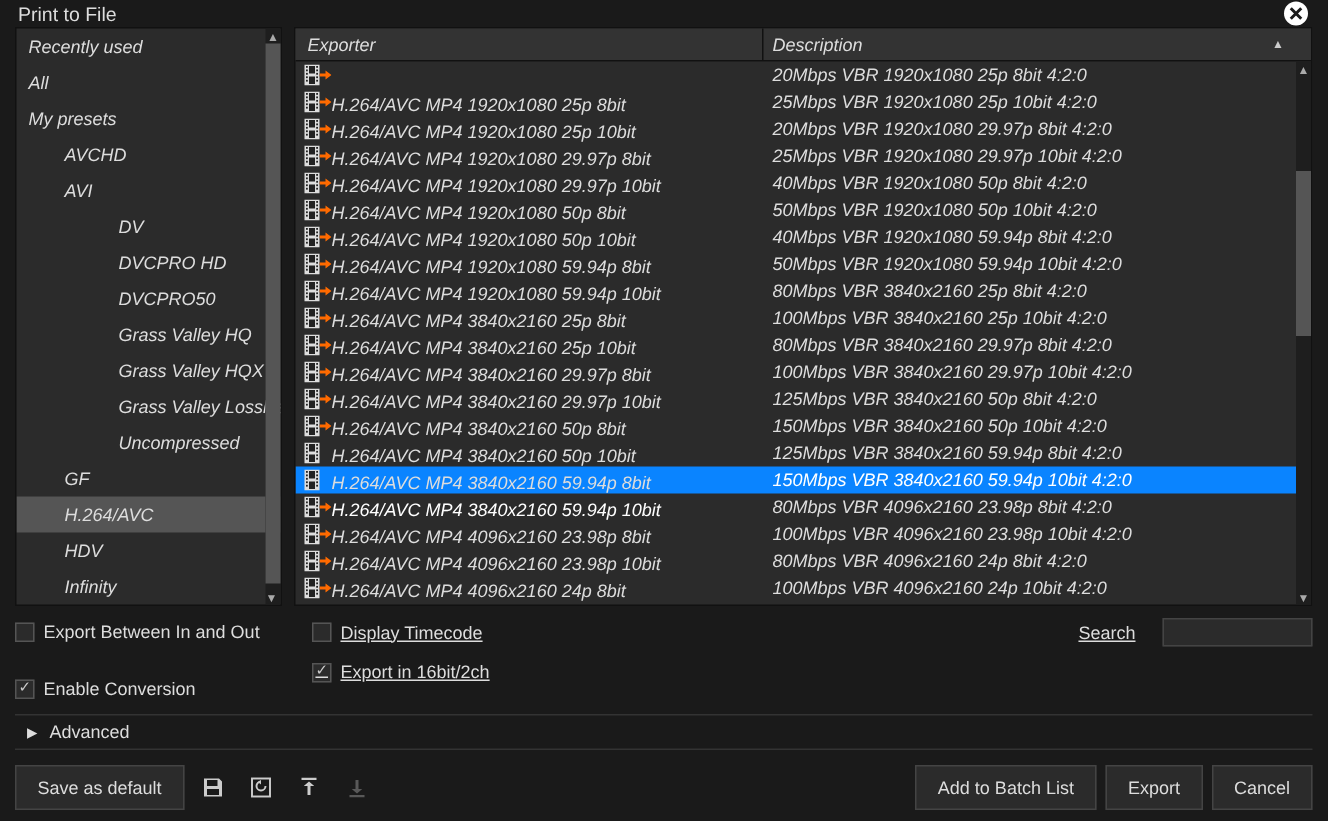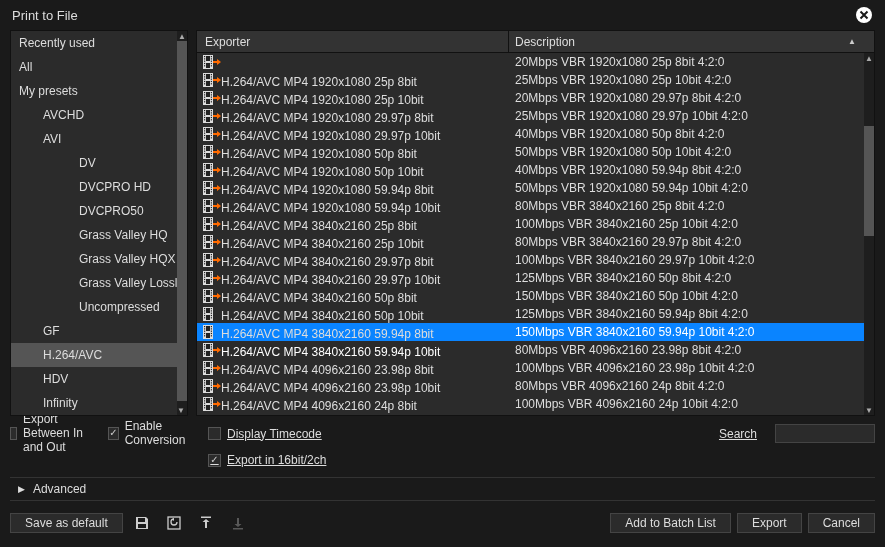--- a/index.html
+++ b/index.html
@@ -3,21 +3,21 @@
 <meta charset="utf-8">
 <style>
 * { box-sizing: border-box; margin: 0; padding: 0; }
 body { font-family: "Segoe UI", Tahoma, sans-serif; font-size: 12px; background: #0a0a0a; color: #ddd; overflow: hidden; }
 .dialog { width: 885px; height: 547px; background: #1a1a1a; display: flex; flex-direction: column; }
 .titlebar { height: 40px; display: flex; align-items: center; padding: 0 12px; background: #1a1a1a; }
 .titlebar-title { flex: 1; font-size: 13px; color: #ddd; }
 .close-btn { width: 18px; height: 18px; cursor: pointer; }
 .close-btn svg { width: 18px; height: 18px; }
 .body-area { flex: 1; display: flex; flex-direction: column; padding: 0 10px; gap: 8px; }
-.upper { flex: 1; display: flex; gap: 8px; min-height: 0; }
+.upper { flex: 1; display: flex; gap: 8px; min-height: 0; font-style: italic; }
 .categories { width: 178px; background: #2b2b2b; border: 1px solid #111; display: flex; flex-direction: column; position: relative; }
 .cat-list { flex: 1; overflow: hidden; }
 .cat-item { height: 24px; display: flex; align-items: center; padding-left: 8px; cursor: pointer; white-space: nowrap; }
 .cat-item.indent1 { padding-left: 32px; }
 .cat-item.indent2 { padding-left: 68px; }
 .cat-item.selected { background: #555; }
 .cat-scroll { position: absolute; right: 0; top: 0; bottom: 0; width: 10px; background: #1e1e1e; }
 .cat-scroll .up, .cat-scroll .down { height: 10px; display: flex; align-items: center; justify-content: center; font-size: 8px; color: #aaa; }
 .cat-scroll .thumb { position: absolute; top: 10px; width: 10px; height: 360px; background: #555; }
 .presets { flex: 1; background: #2b2b2b; border: 1px solid #111; display: flex; flex-direction: column; min-width: 0; position: relative; }
@@ -33,31 +33,31 @@
 .preset-icon .arrow { position: absolute; right: -2px; bottom: 0px; }
 .preset-icon .arrow svg { width: 8px; height: 8px; }
 .preset-exp { width: 290px; padding-left: 2px; white-space: nowrap; overflow: hidden; margin-top: 39px; }
 .preset-desc { flex: 1; padding-left: 6px; white-space: nowrap; overflow: hidden; }
 .presets-scroll { position: absolute; right: 0; top: 22px; bottom: 0; width: 10px; background: #1e1e1e; }
 .presets-scroll .thumb { position: absolute; top: 73px; width: 10px; height: 110px; background: #555; }
 .presets-scroll .up, .presets-scroll .down { position: absolute; width: 10px; height: 10px; display: flex; align-items: center; justify-content: center; font-size: 8px; color: #aaa; }
 .presets-scroll .up { top: 0; }
 .presets-scroll .down { bottom: 0; }
 .options-row { display: flex; gap: 20px; align-items: flex-start; }
-.opts-left { width: 178px; display: flex; flex-direction: row; gap: 20px; }
+.opts-left { width: 178px; display: flex; flex-direction: column; gap: 20px; }
 .opts-right { flex: 1; display: flex; flex-direction: column; gap: 8px; text-decoration: underline; }
 .check-row { display: flex; align-items: center; gap: 6px; height: 18px; }
 .checkbox { width: 13px; height: 13px; border: 1px solid #555; background: #2b2b2b; display: flex; align-items: center; justify-content: center; cursor: pointer; }
 .checkbox.checked::after { content: "✓"; font-size: 10px; color: #ccc; line-height: 1; }
 .search-row { display: flex; align-items: center; gap: 18px; margin-left: auto; }
 .search-input { width: 100px; height: 19px; background: #2b2b2b; border: 1px solid #444; color: #ddd; padding: 0 4px; font-size: 12px; }
 .advanced-row { height: 24px; display: flex; align-items: center; padding-left: 8px; gap: 8px; border-top: 1px solid #333; border-bottom: 1px solid #333; cursor: pointer; }
 .adv-arrow { font-size: 9px; }
 .footer { display: flex; align-items: center; padding: 10px 10px 12px 10px; gap: 6px; }
-.btn { height: 20px; background: #2b2b2b; border: 1px solid #444; color: #ddd; padding: 0 14px; cursor: pointer; display: flex; align-items: center; font-size: 12px; font-family: inherit; }
+.btn { height: 30px; background: #2b2b2b; border: 1px solid #444; color: #ddd; padding: 0 14px; cursor: pointer; display: flex; align-items: center; font-size: 12px; font-family: inherit; }
 .icon-btn { width: 26px; height: 24px; background: transparent; border: none; color: #ccc; cursor: pointer; display: flex; align-items: center; justify-content: center; }
 .icon-btn.disabled { opacity: 0.35; cursor: default; }
 .spacer { flex: 1; }
 .opts-right-row1 { display: flex; align-items: center; }
 </style>
 </head>
 <body>
 
 <div class="dialog">
   <div class="titlebar">

